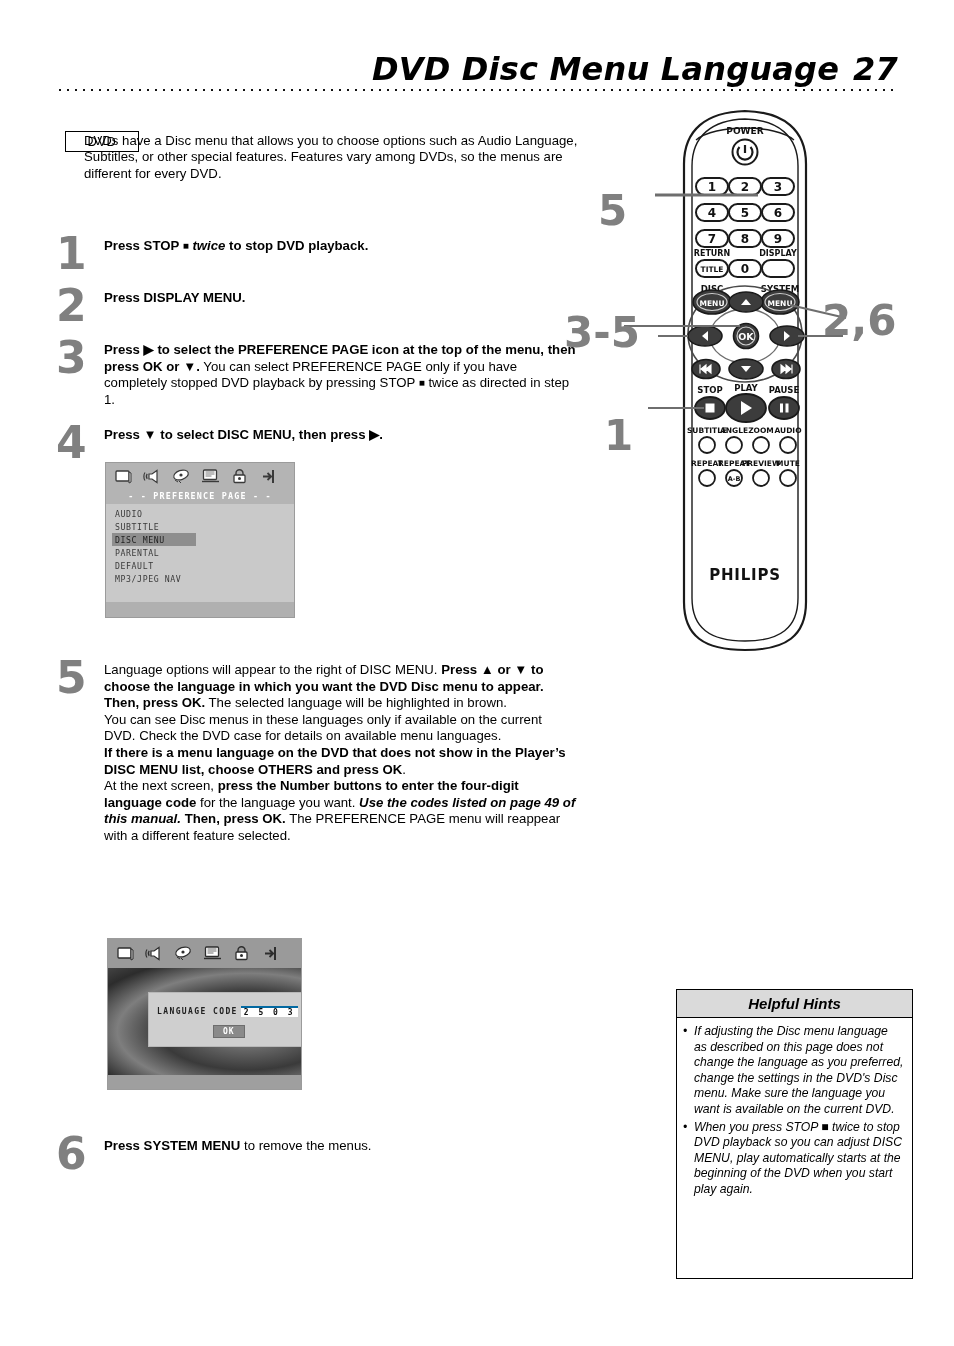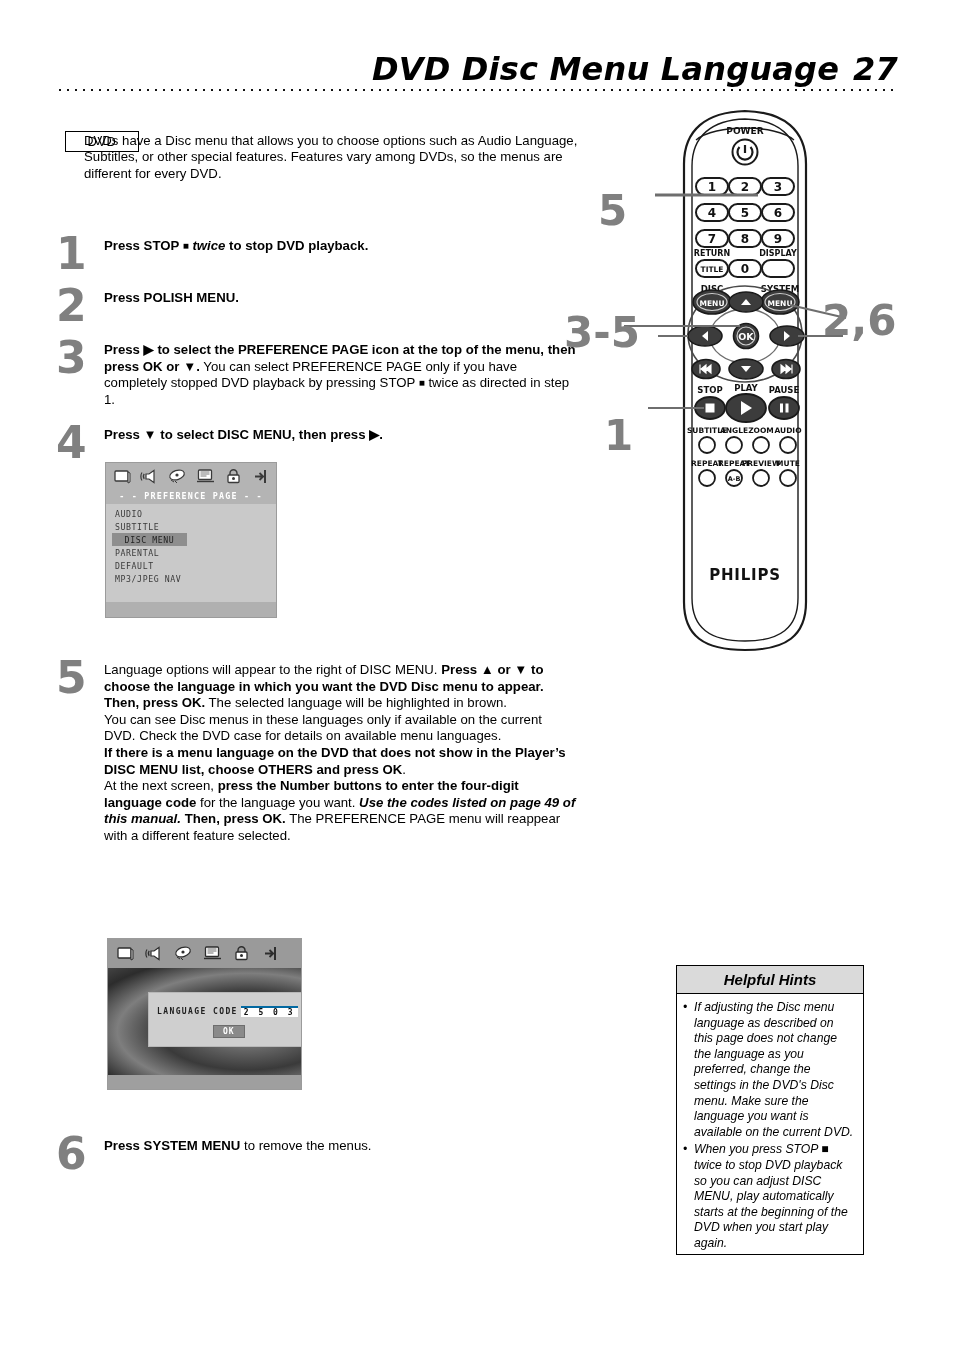--- a/index.html
+++ b/index.html
@@ -92,21 +92,21 @@
 
   
   .tvscreen {
     position: absolute;
     border: 1px solid #9b9b9b;
     overflow: hidden;
     font-family: "DejaVu Sans Mono", monospace;
   }
   #tv-screen-1 {
     left: 105px; top: 462px;
-    width: 172px; height: 156px;
+    width: 190px; height: 156px;
     background: #c9c9c9;
   }
   #tv-screen-2 {
     left: 107px; top: 938px;
     width: 195px; height: 152px;
     background: #6b6b6b;
   }
   .iconbar {
     height: 27px;
     background: #b4b4b4;
@@ -133,21 +133,21 @@
   .menubody { display: flex; background: #c9c9c9; }
   .menu-left { width: 50%; padding: 3px 0 0 6px; }
   .menu-right { width: 50%; padding: 3px 0 0 6px; }
   .menu-left .mi {
     font-size: 8.2px;
     color: #3a3a3a;
     letter-spacing: .6px;
     padding: 1.5px 3px;
     margin-right: 4px;
   }
-  .menu-left .mi.sel { background: #8e8e8e; color: #1e1e1e; text-align: center; }
+  .menu-left .mi.sel { background: #8e8e8e; color: #1e1e1e; }
   .menu-right .li {
     font-size: 8.2px;
     color: #f2f2f2;
     letter-spacing: .6px;
     padding: 1.5px 3px;
     font-weight: bold;
   }
   .menu-right .li.sel { background: #a5a5a5; color: #ffffff; }
   .menu-footer {
     position: absolute;
@@ -213,22 +213,22 @@
     line-height: 1;
   }
   #callout-5   { left: 598px; top: 190px; font-size: 42px; }
   #callout-35  { left: 564px; top: 312px; font-size: 42px; text-align: right; }
   #callout-26  { left: 822px; top: 300px; font-size: 42px; }
   #callout-1   { left: 604px; top: 415px; font-size: 42px; }
 
   
   #hints {
     position: absolute;
-    left: 676px; top: 965px;
-    width: 188px; height: 290px;
+    left: 676px; top: 989px;
+    width: 237px; height: 290px;
     border: 1.6px solid #000;
     background: #fff;
   }
   #hints-title {
     height: 28px;
     background: #dadada;
     border-bottom: 1.6px solid #000;
     display: flex; align-items: center; justify-content: center;
     font-size: 15px;
     font-weight: bold;
@@ -260,21 +260,21 @@
   <p>DVDs have a Disc menu that allows you to choose options such as Audio Language, Subtitles, or other special features. Features vary among DVDs, so the menus are different for every DVD.</p>
 </div>
 
 <div class="step" id="step1">
   <div class="stepnum">1</div>
   <div class="steptext"><b>Press STOP <span class="sq">■</span></b> <b><i>twice</i></b> <b>to stop DVD playback.</b></div>
 </div>
 
 <div class="step" id="step2">
   <div class="stepnum">2</div>
-  <div class="steptext"><b>Press POLISH MENU.</b></div>
+  <div class="steptext"><b>Press DISPLAY MENU.</b></div>
 </div>
 
 <div class="step" id="step3">
   <div class="stepnum">3</div>
   <div class="steptext"><b>Press ▶ to select the PREFERENCE PAGE icon at the top of the menu, then press OK or ▼.</b> You can select PREFERENCE PAGE only if you have completely stopped DVD playback by pressing STOP <span class="sq">■</span> twice as directed in step 1.</div>
 </div>
 
 <div class="step" id="step4">
   <div class="stepnum">4</div>
   <div class="steptext"><b>Press ▼ to select DISC MENU, then press ▶.</b></div>

